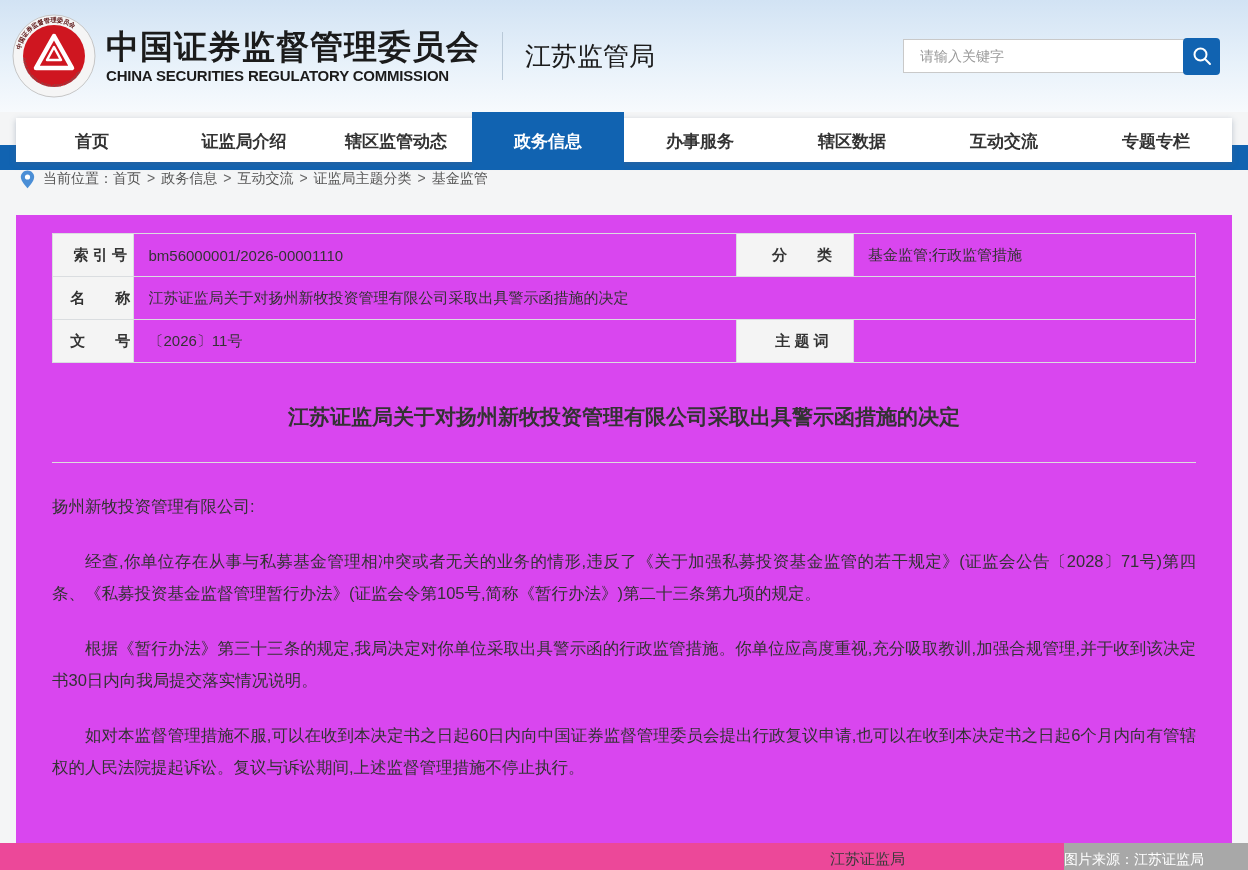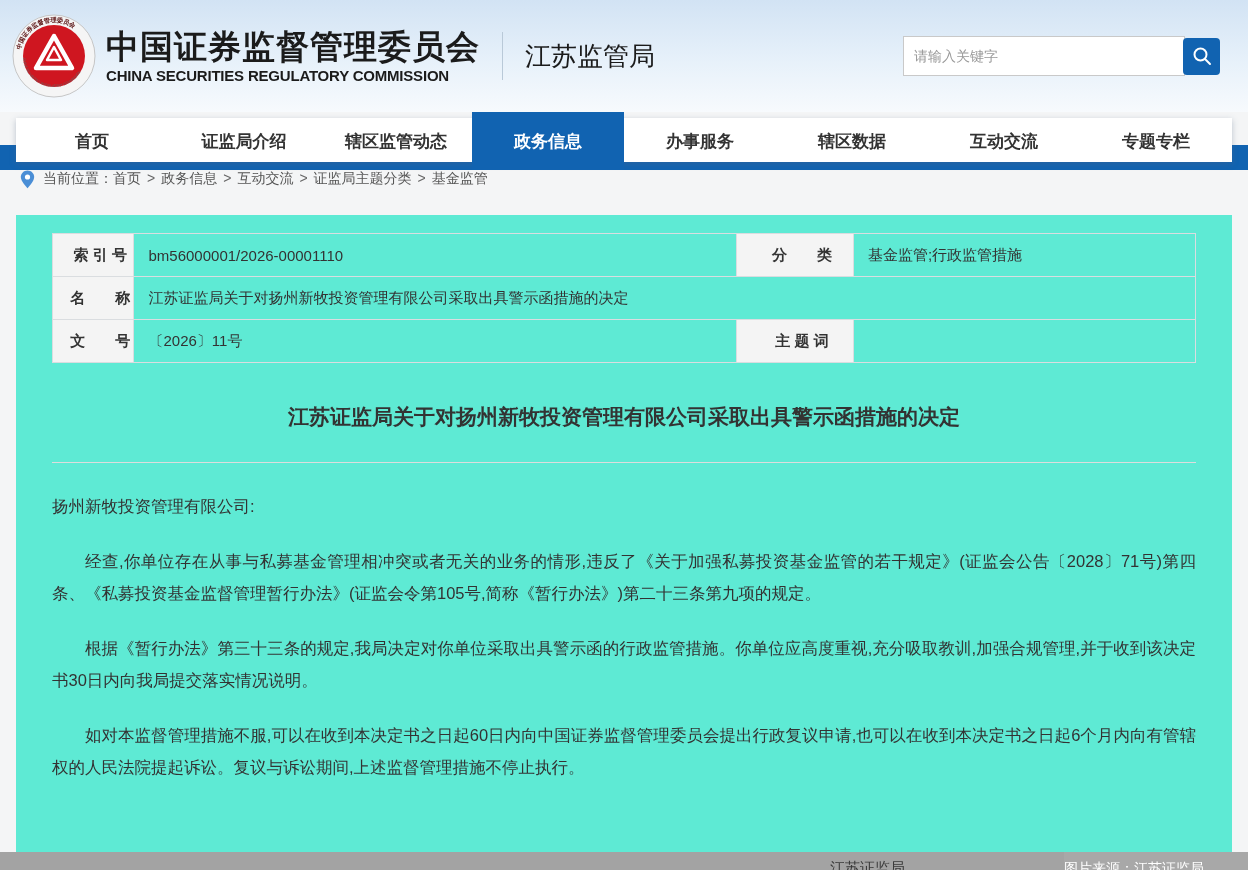--- a/index.html
+++ b/index.html
@@ -19,22 +19,22 @@
     position:relative;
   }
   .logo-wrap { width:84px; height:84px; flex:0 0 auto; cursor:pointer; }
   .title-block { margin-left:10px; }
   .cn-title { font-size:33px; font-weight:bold; color:#1b1b1b; letter-spacing:1px; line-height:1.15; white-space:nowrap; }
   .en-title { font-size:15px; font-weight:bold; color:#1b1b1b; letter-spacing:-0.2px; margin-top:2px; white-space:nowrap; }
   .header-divider { width:1px; height:48px; background:#b9c9d8; margin:0 22px; }
   .bureau-name { font-size:26px; font-weight:normal; color:#1b1b1b; white-space:nowrap; }
   .search-box { margin-left:auto; display:flex; align-items:center; }
   .search-input {
-    width:282px; height:40px; border:1px solid #c9c9c9; background:#fff;
-    padding:0 10px; font-size:14px; color:#333; outline:none;
+    width:282px; height:34px; border:1px solid #c9c9c9; background:#fff;
+    padding:0 16px; font-size:14px; color:#333; outline:none;
     font-family:"Liberation Sans", sans-serif;
   }
   .search-input::placeholder { color:#999; }
   .search-button {
     width:37px; height:37px; margin-left:-2px;
     background:#1163b1; border:none; border-radius:4px;
     display:flex; align-items:center; justify-content:center; cursor:pointer;
   }
   
   .nav { position:relative; height:58px; background:#f4f5f6; }
@@ -53,40 +53,40 @@
   .breadcrumb {
     height:45px; display:flex; 
     padding-left:20px; font-size:14px; color:#555;
   }
   .breadcrumb .pin { margin-right:8px; display:flex; }
   .crumb { cursor:pointer; }
   .crumb-sep { margin:0 6px; color:#666; }
   
   .content-card {
     position:absolute; top:215px; left:16px; right:16px; bottom:0;
-    background:#5eead4; padding:18px 36px 0;
+    background:#d946ef; padding:18px 36px 0;
   }
   table.meta-table { width:100%; border-collapse:collapse; table-layout:fixed; }
   table.meta-table td {
     border:1px solid #dadde0; height:43px; font-size:15px; color:#333;
     padding:0 0 0 14px; overflow:hidden; white-space:nowrap;
   }
   td.m-label {
     background:#f4f4f4; text-align:center; color:#4a4a4a; font-weight:bold;
     padding:0 4px; white-space:pre;
   }
   col.c-lab1 { width:81px; } col.c-val1 { width:599px; }
   col.c-lab2 { width:116px; } col.c-val2 { width:340px; }
   
   .article-title { margin:40px 20px 0; text-align:center; font-size:21px; font-weight:bold; color:#333; }
   .title-divider { border:none; border-top:1px solid #ddd; margin:31px 0 27px; }
   .article-body p { font-size:16.5px; color:#333; line-height:32px; margin-bottom:23px; text-align:justify; }
   .article-body p.indent { text-indent:2em; }
   
-  .footer-band { position:absolute; left:0; right:0; bottom:0; height:18px; background:#a3a3a3; z-index:5; }
+  .footer-band { position:absolute; left:0; right:0; bottom:0; height:27px; background:#ec4899; z-index:5; }
   .publisher { position:absolute; left:830px; top:0; line-height:32px; font-size:15px; color:#3a3a3a; }
   .watermark {
     position:absolute; right:0; top:0; width:184px; height:32px; background:#a8a8a8;
     color:#fff; font-size:14px; text-align:left; line-height:32px;
   }
 </style>
 </head>
 <body>
 
 <div class="header">

